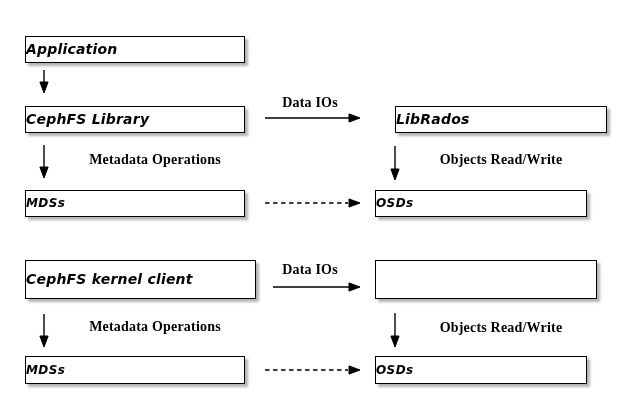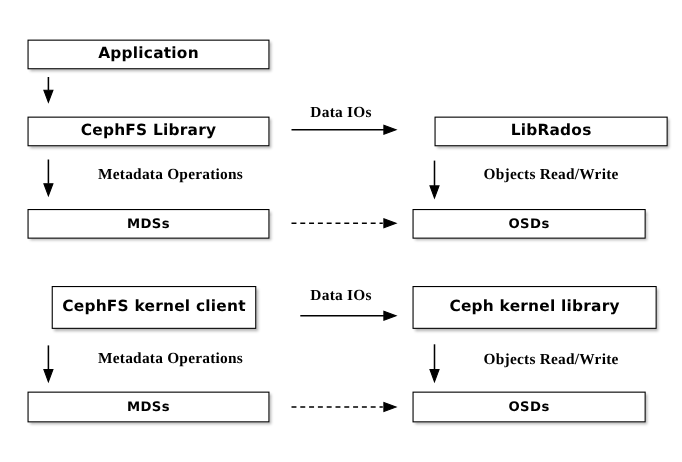--- a/index.html
+++ b/index.html
@@ -17,28 +17,29 @@
     overflow: hidden;
   }
   .node {
     position: absolute;
     box-sizing: border-box;
     background: #ffffff;
     border: 1.5px solid #000000;
     box-shadow: 2.5px 2.5px 2.5px rgba(0,0,0,0.30);
     display: flex;
     flex-direction: column;
-    align-items: center;
+    align-items: flex-start;
     justify-content: center;
     text-align: center;
     font-size: 14px;
     font-weight: bold;
     letter-spacing: 0.2px;
     line-height: 17px;
     white-space: nowrap;
+    font-style: italic;
   }
   .node.small-caps {
     font-size: 12px;
     letter-spacing: 0.4px;
   }
   .edge-label {
     position: absolute;
     text-align: center;
     font-size: 14px;
     font-weight: bold;
@@ -66,21 +67,21 @@
     stroke-width: 1;
     stroke-linejoin: miter;
   }
 
   
   #node-application       { left: 25px;  top: 36px;  width: 220px; height: 27px; }
   #node-cephfs-library    { left: 25px;  top: 106px; width: 220px; height: 27px; }
   #node-librados          { left: 395px; top: 106px; width: 212px; height: 27px; }
   #node-mds-user          { left: 25px;  top: 190px; width: 220px; height: 27px; }
   #node-osd-user          { left: 375px; top: 190px; width: 212px; height: 27px; }
-  #node-kernel-client     { left: 25px;  top: 260px; width: 186px; height: 39px; margin-left: 22px; }
+  #node-kernel-client     { left: 25px;  top: 260px; width: 231px; height: 39px; }
   #node-kernel-library    { left: 375px; top: 260px; width: 222px; height: 39px; }
   #node-mds-kernel        { left: 25px;  top: 356px; width: 220px; height: 28px; }
   #node-osd-kernel        { left: 375px; top: 356px; width: 212px; height: 28px; }
 
   
   #label-dataios-user     { left: 250px; top: 95px;  width: 120px; }
   #label-metadata-user    { left: 60px;  top: 152px; width: 190px; }
   #label-objects-user     { left: 411px; top: 152px; width: 180px; }
   #label-dataios-kernel   { left: 250px; top: 262px; width: 120px; }
   #label-metadata-kernel  { left: 60px;  top: 319px; width: 190px; }
@@ -148,21 +149,20 @@
 
   <div class="node small-caps" id="node-osd-user">
     <span>OSDs</span>
   </div>
 
   <div class="node" id="node-kernel-client">
     <span>CephFS kernel client</span>
   </div>
 
   <div class="node" id="node-kernel-library">
-    <span>Ceph kernel library</span>
   </div>
 
   <div class="node small-caps" id="node-mds-kernel">
     <span>MDSs</span>
   </div>
 
   <div class="node small-caps" id="node-osd-kernel">
     <span>OSDs</span>
   </div>
 

